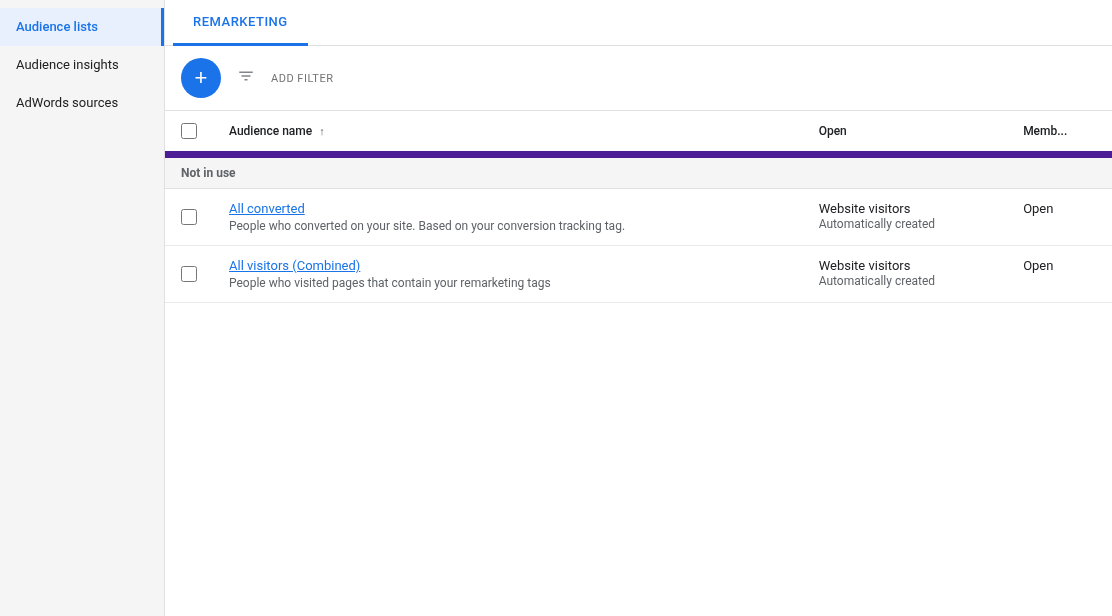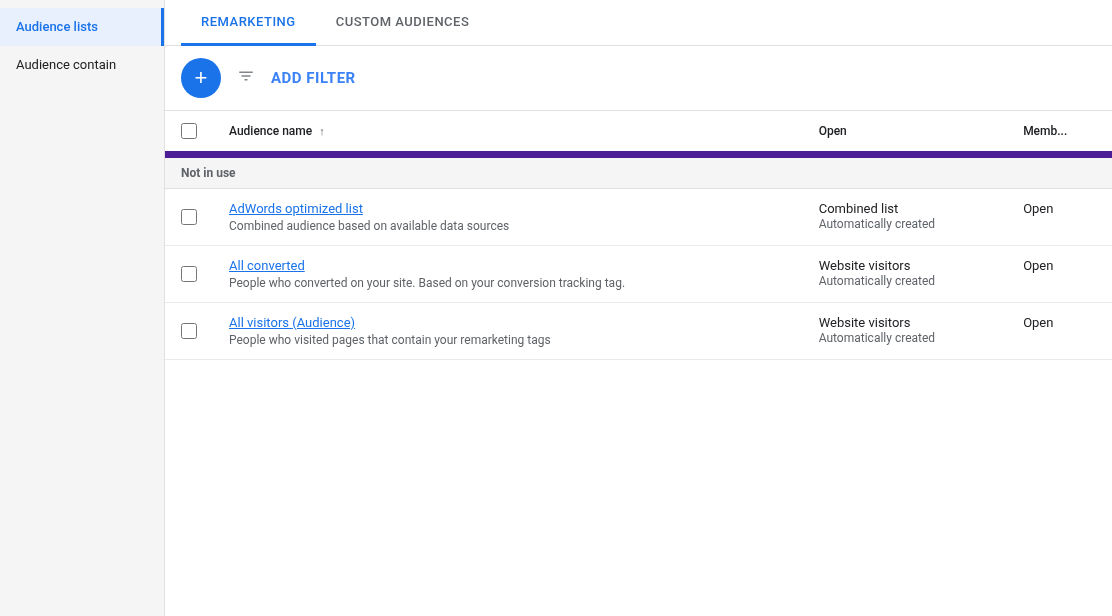--- a/index.html
+++ b/index.html
@@ -34,21 +34,21 @@
       flex-direction: column;
       background: #fff;
       overflow: hidden;
     }
 
     
     .tabs {
       display: flex;
       border-bottom: 1px solid #e0e0e0;
       background: #fff;
-      padding: 0 16px;
+      padding: 0 8px;
     }
     .tab {
       padding: 14px 20px;
       font-size: 13px;
       font-weight: 500;
       color: #5f6368;
       cursor: pointer;
       letter-spacing: 0.5px;
       border-bottom: 3px solid transparent;
       text-transform: uppercase;
@@ -83,23 +83,23 @@
       line-height: 1;
       flex-shrink: 0;
     }
     .filter-icon {
       color: #80868b;
       font-size: 16px;
       cursor: pointer;
       padding: 4px;
     }
     .add-filter-label {
-      color: #3b82f6;
-      font-size: 15px;
-      font-weight: 700;
+      color: #737373;
+      font-size: 11px;
+      font-weight: 400;
       letter-spacing: 0.5px;
       cursor: pointer;
       text-transform: uppercase;
     }
 
     
     .table-container {
       flex: 1;
       overflow-y: auto;
       border-top: 1px solid #e0e0e0;
@@ -197,28 +197,28 @@
       display: inline-block;
       width: 18px;
       height: 18px;
     }
   </style>
 </head>
 <body>
 
 <nav class="sidebar">
 <div class="sidebar-item active">Audience lists</div>
-    <div class="sidebar-item">Audience contain</div>
+    <div class="sidebar-item">Audience insights</div>
+    <div class="sidebar-item">AdWords sources</div>
   </nav>
 
 <div class="main">
 
   <div class="tabs">
   <div class="tab active">REMARKETING</div>
-      <div class="tab">CUSTOM AUDIENCES</div>
     </div>
 
   <div class="toolbar">
     <button class="add-btn" title="Add">
       <span>+</span>
     </button>
     <span class="filter-icon">
       <svg class="funnel-icon" viewBox="0 0 24 24" fill="#80868b">
         <path d="M10 18h4v-2h-4v2zM3 6v2h18V6H3zm3 7h12v-2H6v2z"></path>
       </svg>
@@ -243,47 +243,37 @@
             <span>Open</span>
           </th>
           <th>
             <span>Memb...</span>
           </th>
         </tr>
       </thead>
       <tbody id="table-body">
       <tr>
             <td colspan="4" class="section-header">Not in use</td>
-          </tr>
-          <tr>
-            <td class="td-checkbox">
-              <div class="checkbox-wrapper">
-                <input type="checkbox" style="">
-              </div>
-            </td>
-            <td><span class="audience-name-link">AdWords optimized list</span><span class="audience-description">Combined audience based on available data sources</span></td>
-            <td><span class="type-main">Combined list</span><span class="type-sub">Automatically created</span></td>
-            <td><span class="membership-status">Open</span></td>
           </tr>
           <tr>
             <td class="td-checkbox">
               <div class="checkbox-wrapper">
                 <input type="checkbox" style="">
               </div>
             </td>
             <td><span class="audience-name-link">All converted</span><span class="audience-description">People who converted on your site. Based on your conversion tracking tag.</span></td>
             <td><span class="type-main">Website visitors</span><span class="type-sub">Automatically created</span></td>
             <td><span class="membership-status">Open</span></td>
           </tr>
           <tr>
             <td class="td-checkbox">
               <div class="checkbox-wrapper">
                 <input type="checkbox" style="">
               </div>
             </td>
-            <td><span class="audience-name-link">All visitors (Audience)</span><span class="audience-description">People who visited pages that contain your remarketing tags</span></td>
+            <td><span class="audience-name-link">All visitors (Combined)</span><span class="audience-description">People who visited pages that contain your remarketing tags</span></td>
             <td><span class="type-main">Website visitors</span><span class="type-sub">Automatically created</span></td>
             <td><span class="membership-status">Open</span></td>
           </tr>
         </tbody>
     </table>
   </div>
 </div>
 
 </body></html>

